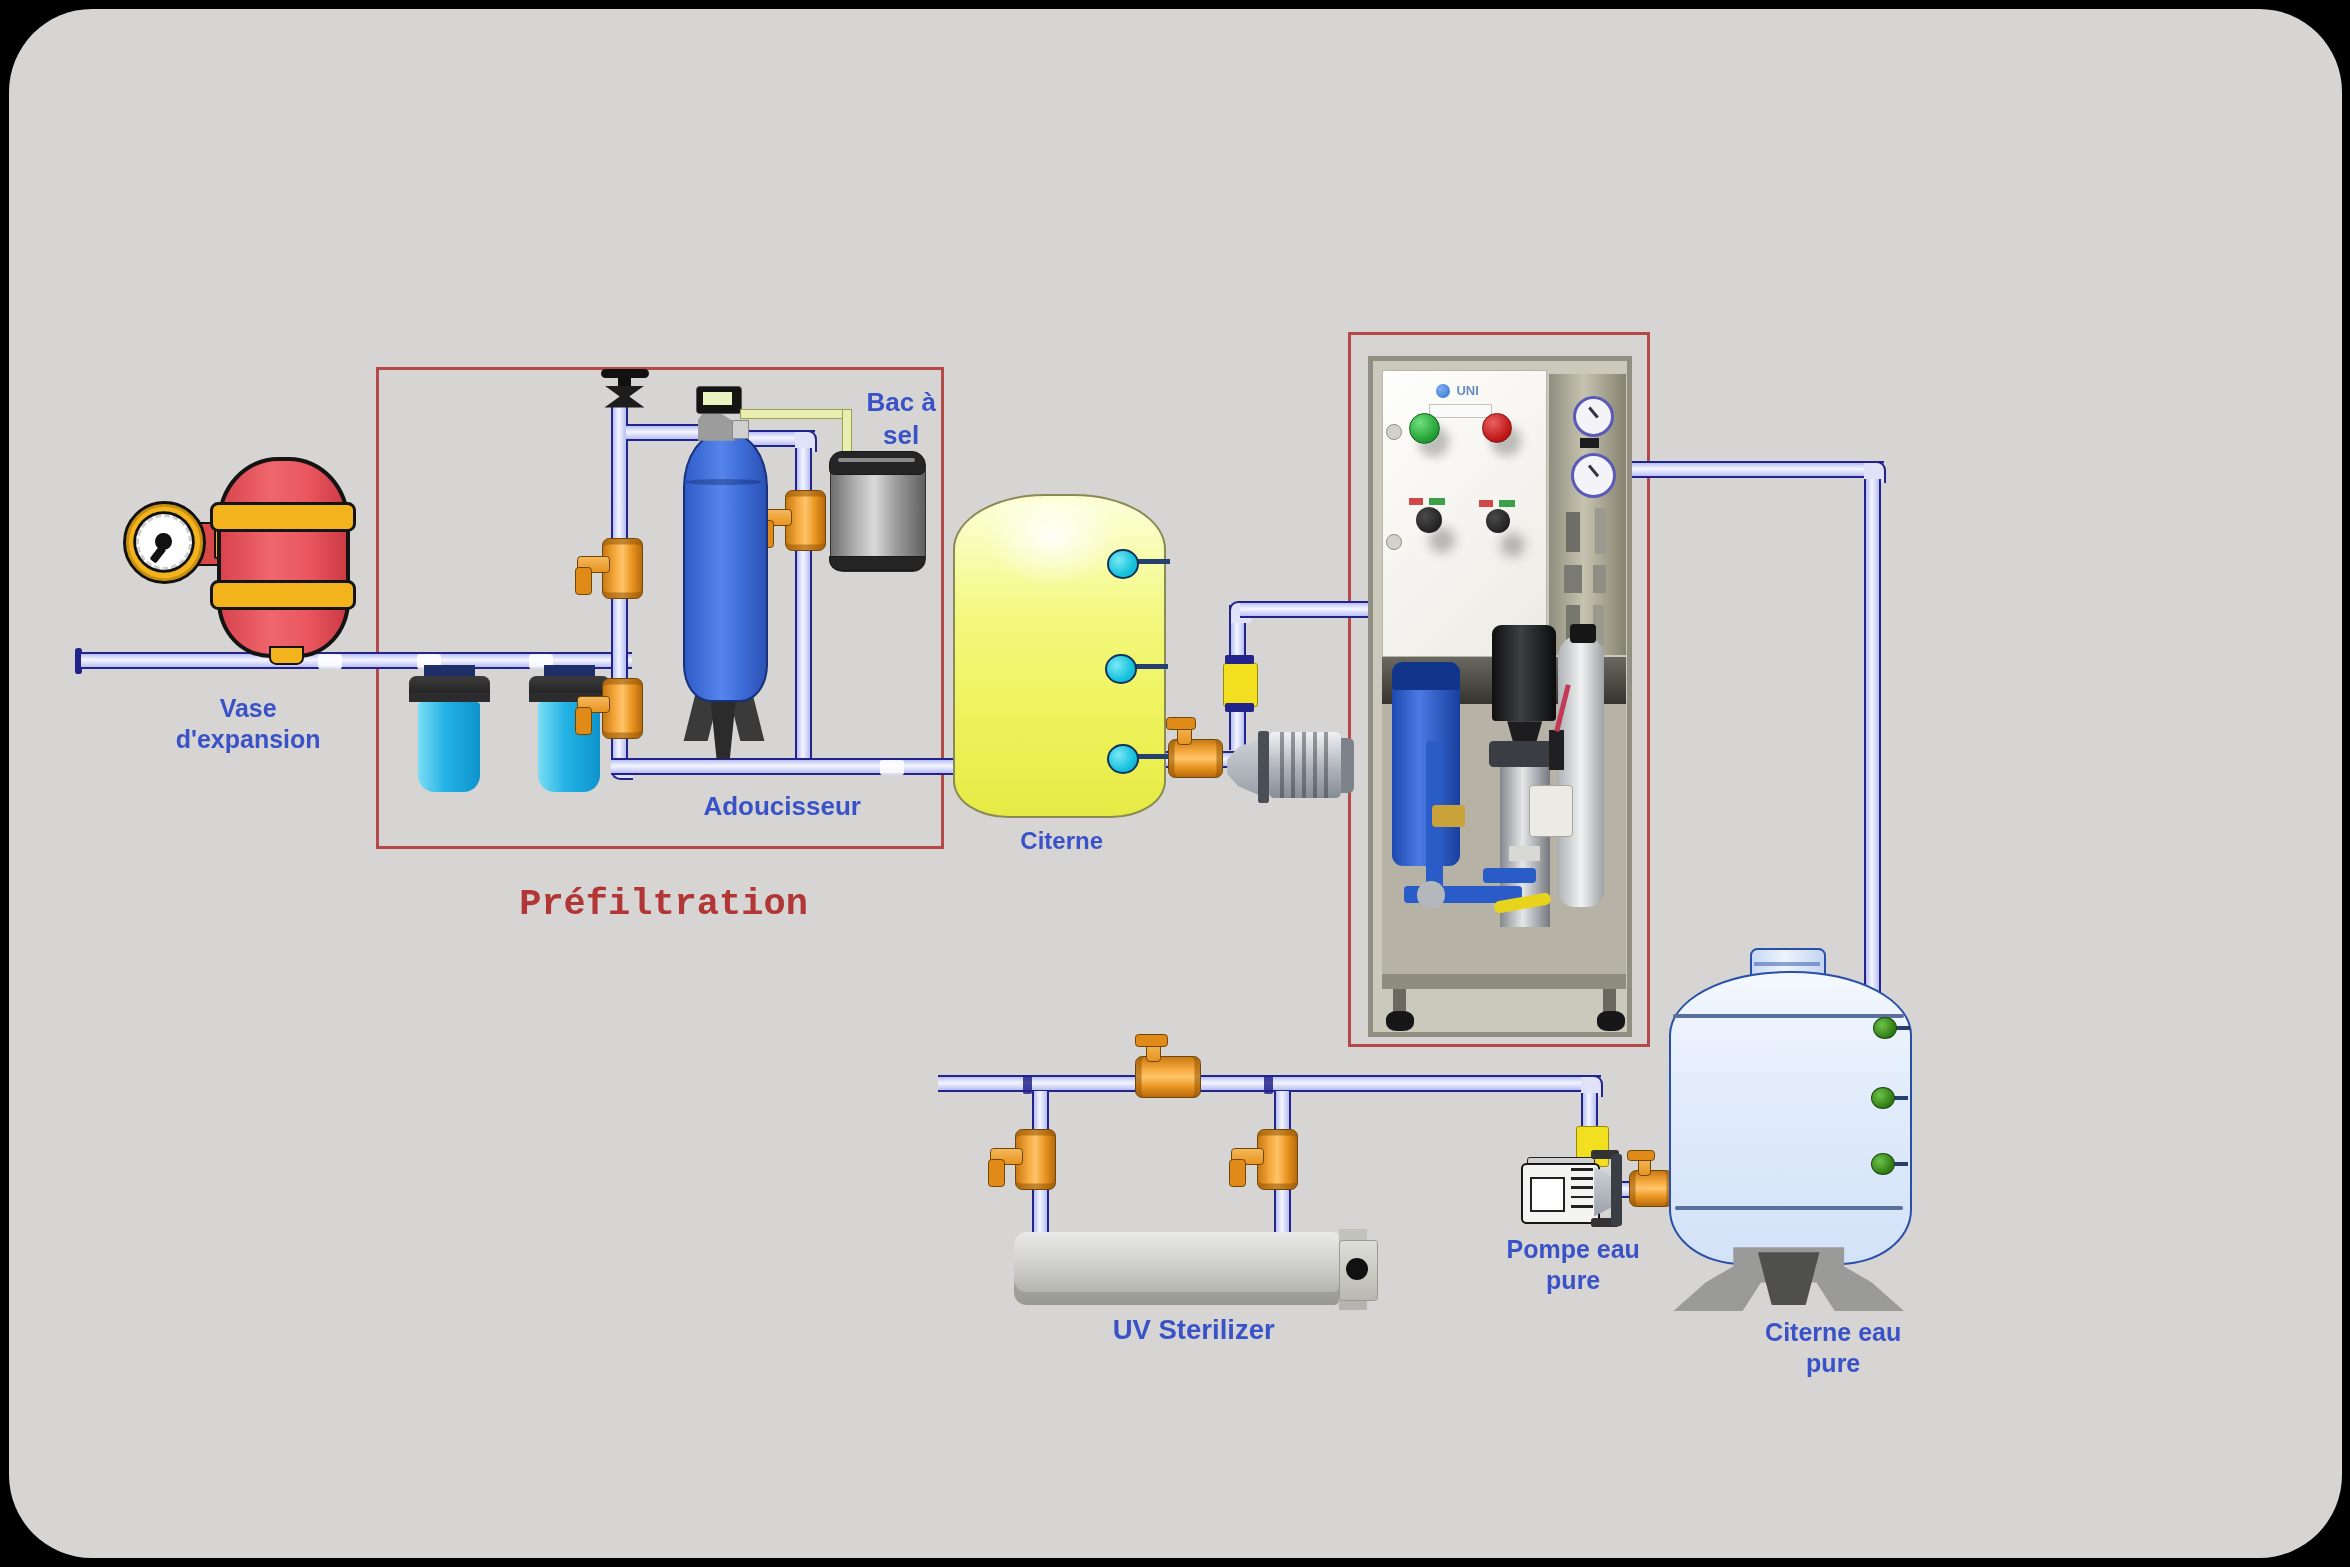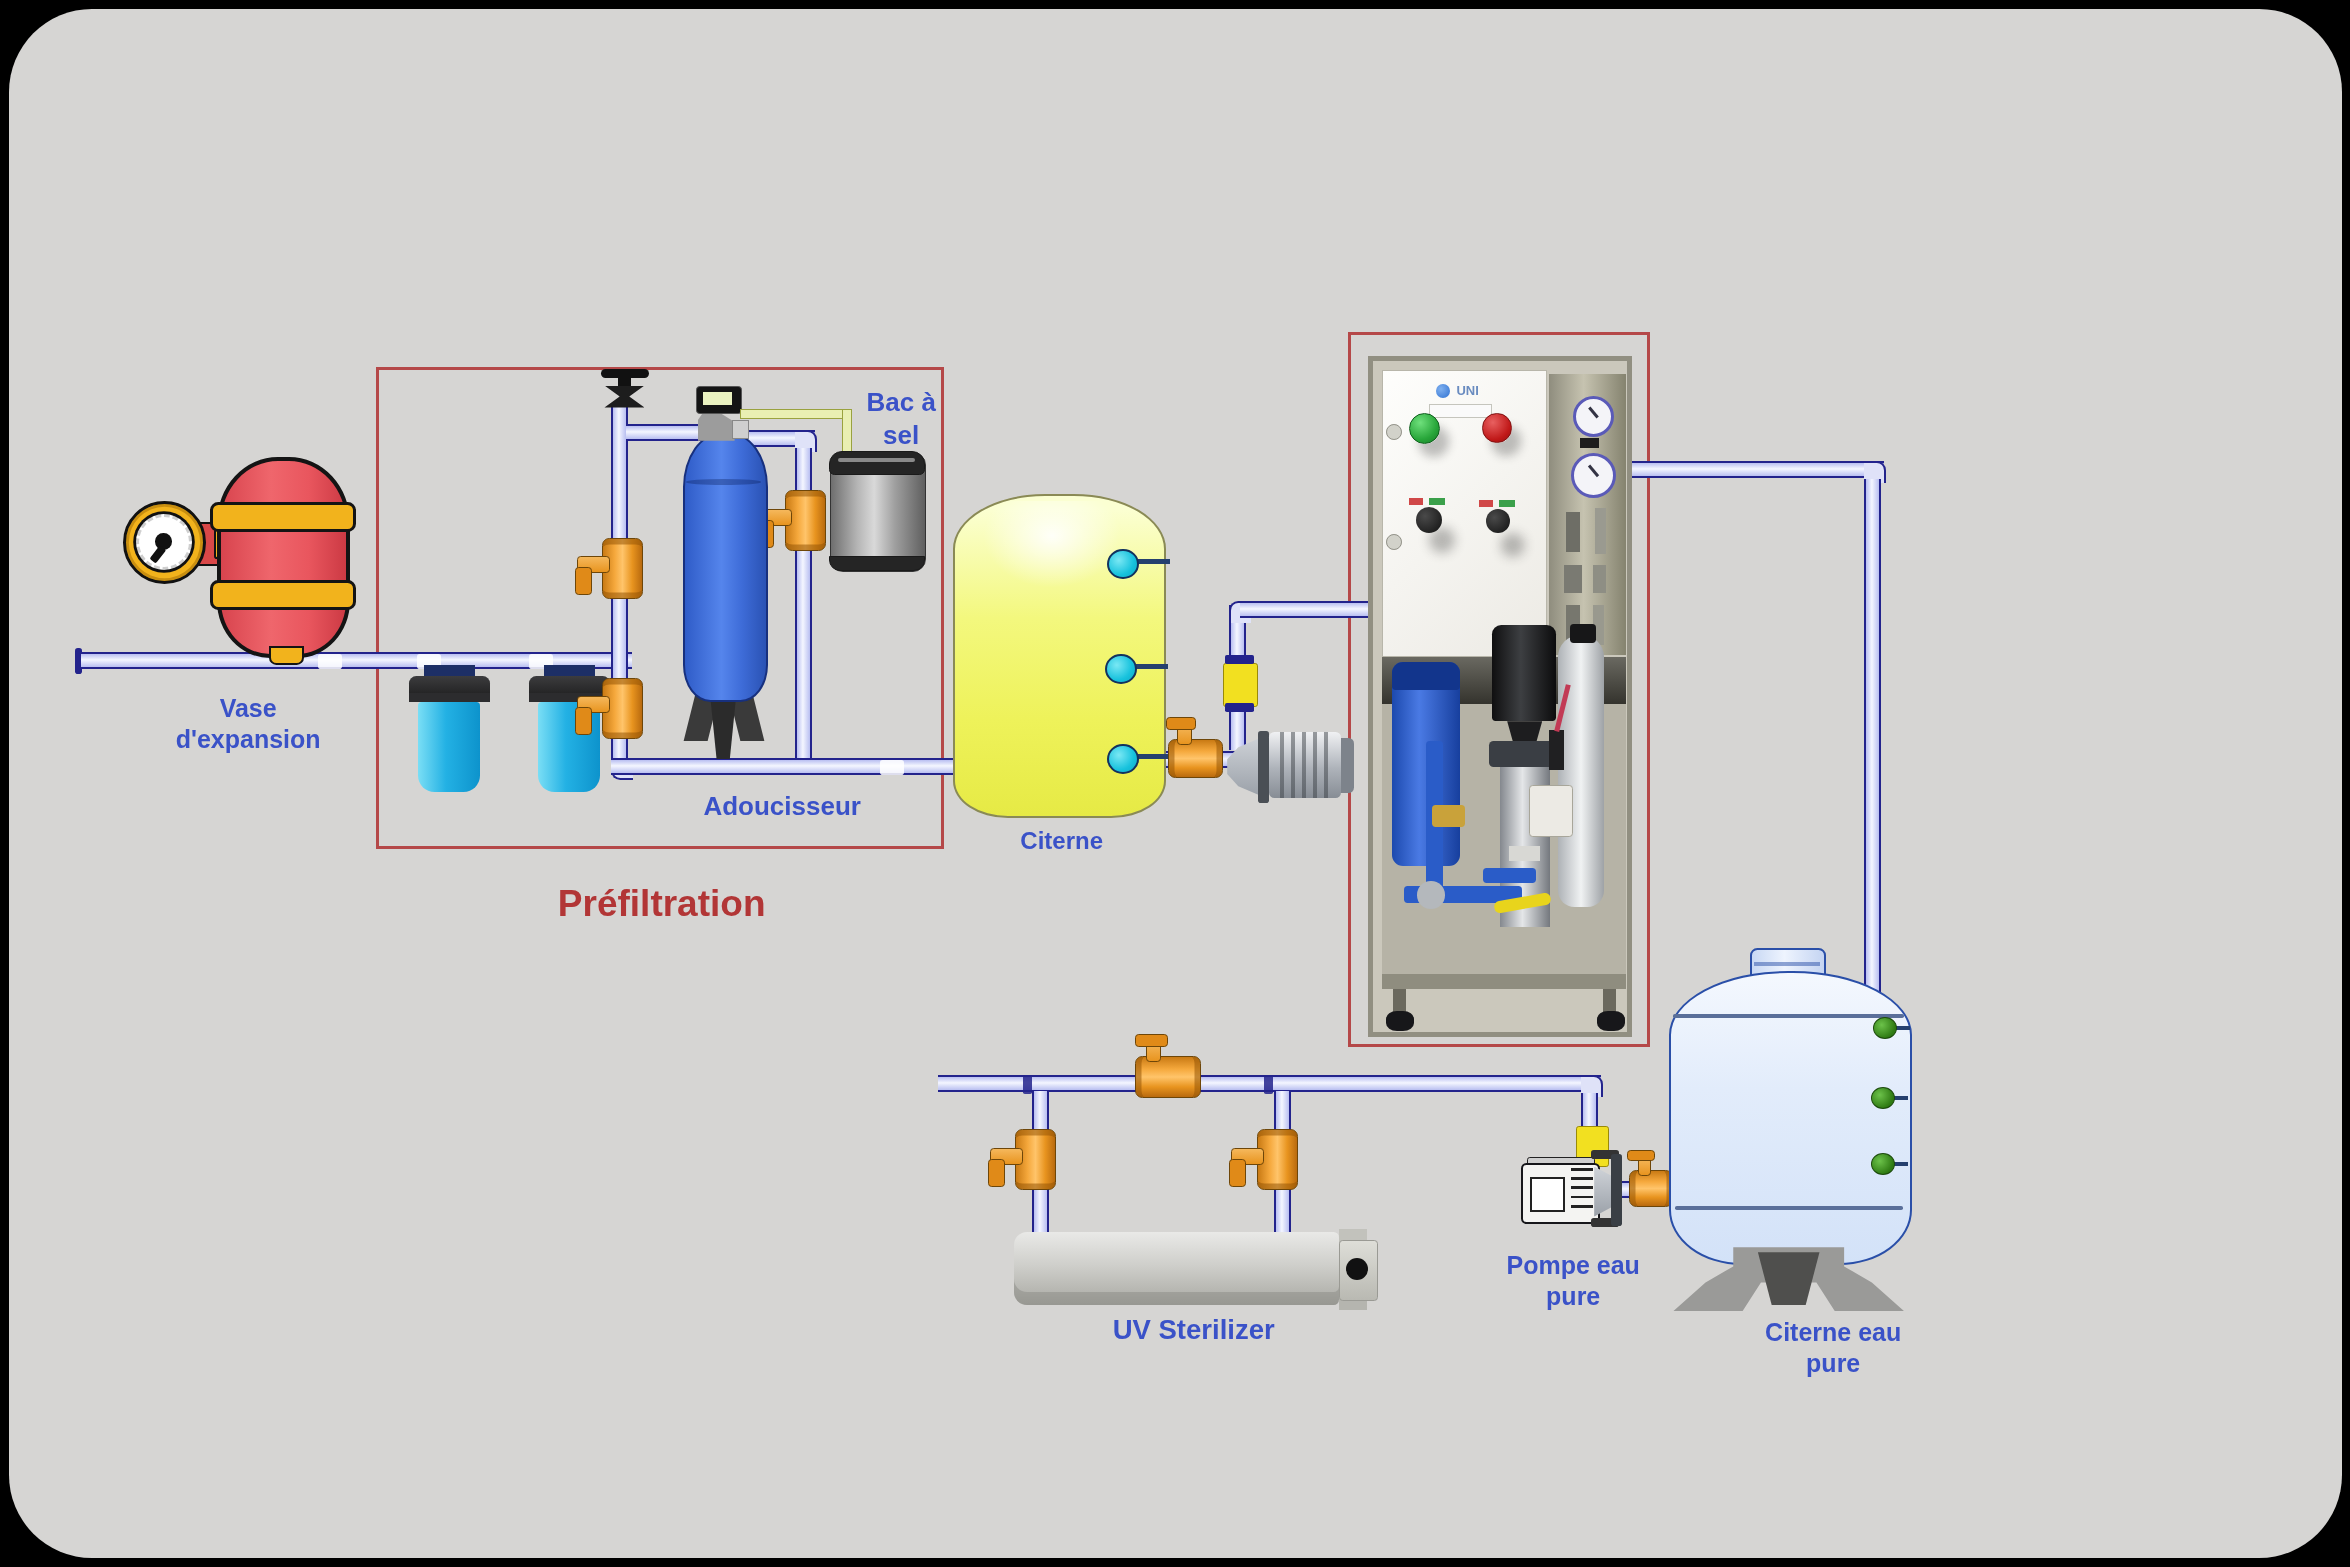--- a/index.html
+++ b/index.html
@@ -266,36 +266,36 @@
     <div class="abs" style="left:9.2px;top:29px;width:31px;height:31px;background:#fff;border:2.8px solid #222;"></div>
     <div class="abs" style="left:70px;top:1.8px;width:27.5px;height:9.2px;background:#333;border-radius:2.8px;"></div>
     <div class="abs" style="left:70px;top:70px;width:27.5px;height:9.2px;background:#333;border-radius:2.8px;"></div>
     <div class="abs" style="left:73px;top:18.4px;width:24px;height:50px;background:linear-gradient(180deg,#cfd3d8,#9aa0a8);clip-path:polygon(0 0,70% 18%,100% 40%,100% 60%,70% 82%,0 100%);"></div>
     <div class="abs" style="left:90px;top:5.5px;width:11px;height:72px;background:#3a3f45;border-radius:2.8px;"></div>
   </div>
 
   <div class="vb vbh" style="left:1620px;top:1161px;width:42px;height:35px;"></div>
   <div class="va" style="left:1629px;top:1148px;width:11px;height:16.5px;"></div>
   <div class="vt" style="left:1618px;top:1141px;width:26px;height:9.2px;"></div>
-  <div class="lbl" style="left:1495px;top:1225px;width:138px;margin-top:16px;">Pompe eau pure</div>
+  <div class="lbl" style="left:1495px;top:1225px;width:138px;">Pompe eau pure</div>
 
   <div class="abs" style="left:1653px;top:933px;width:257px;height:386px;">
     <div class="abs" style="left:88px;top:5.5px;width:72px;height:40px;background:linear-gradient(90deg,#c8d8f4,#eef4fe 45%,#c4d4f2);border:2.8px solid #2a4fa8;border-radius:7.3px 7.3px 0 0;"></div>
     <div class="abs" style="left:92px;top:20px;width:66px;height:3.7px;background:#2a4fa8;opacity:.5;"></div>
     <div class="abs" style="left:7.3px;top:29px;width:239px;height:290px;background:linear-gradient(180deg,#f4f8fe 0%,#e2ecfb 40%,#d3e2f8 100%);border:2.8px solid #2a4fa8;border-radius:119px 119px 73px 73px / 64px 64px 55px 55px;"></div>
     <div class="abs" style="left:11px;top:72px;width:231px;height:3.7px;background:#5a6f9a;border-radius:1.8px;"></div>
     <div class="abs" style="left:13px;top:264px;width:228px;height:3.7px;background:#5a6f9a;border-radius:1.8px;"></div>
     <div class="abs" style="left:11px;top:305px;width:231px;height:64px;background:#9a9a98;clip-path:polygon(0 100%,14% 55%,26% 30%,26% 0,74% 0,74% 30%,86% 55%,100% 100%,70% 100%,62% 55%,38% 55%,30% 100%);"></div>
     <div class="abs" style="left:88px;top:310px;width:77px;height:53px;background:#4f4f4d;clip-path:polygon(10% 0,90% 0,72% 100%,28% 100%);"></div>
   </div>
   <div class="wire" style="left:1881px;top:1017px;width:20px;height:3.7px;"></div>
   <div class="wire" style="left:1879px;top:1087px;width:20px;height:3.7px;"></div>
   <div class="wire" style="left:1879px;top:1153px;width:20px;height:3.7px;"></div>
   <div class="gsensor" style="left:1864px;top:1008px;"></div>
   <div class="gsensor" style="left:1862px;top:1078px;"></div>
   <div class="gsensor" style="left:1862px;top:1144px;"></div>
   <div class="lbl" style="left:1732px;top:1308px;width:184px;">Citerne eau pure</div>
 
-  <div class="title" style="left:510px;top:874px;width:285px;">Préfiltration</div>
+  <div class="title" style="left:510px;top:874px;width:285px;font-family:Liberation Mono, monospace;">Préfiltration</div>
 
 </div>
 </div>
 
 
 </body></html>

